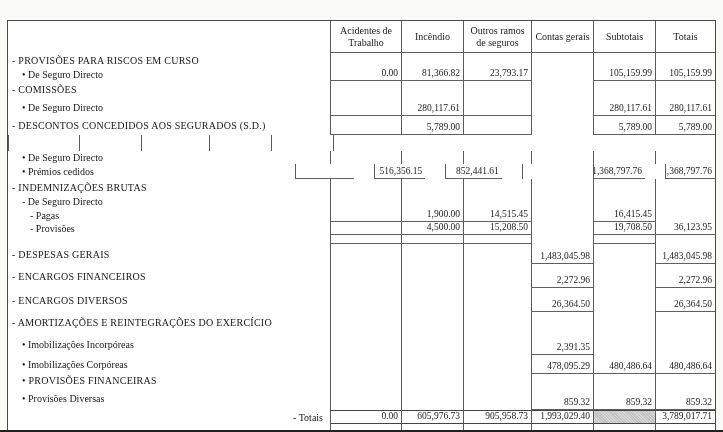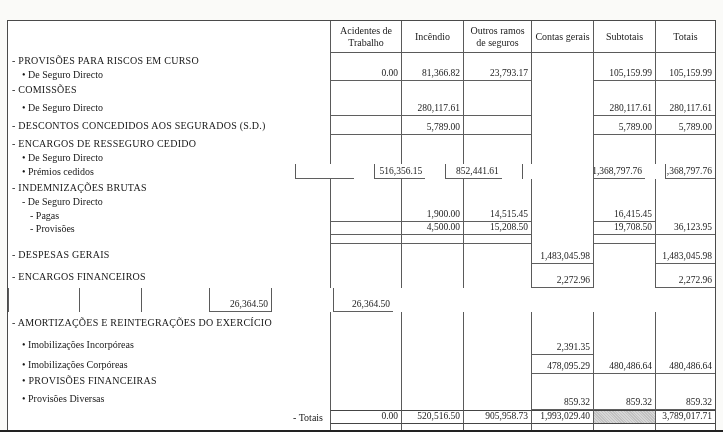--- a/index.html
+++ b/index.html
@@ -125,21 +125,20 @@
         <div class="row section" style="height: 19px;">
           <div class="cell label ind0">- DESCONTOS CONCEDIDOS AOS SEGURADOS (S.D.)</div>
           <div class="cell val c0 rule"></div>
           <div class="cell val c1 rule">5,789.00</div>
           <div class="cell val c2 rule"></div>
           <div class="cell val c3"></div>
           <div class="cell val c4 rule">5,789.00</div>
           <div class="cell val c5 rule">5,789.00</div>
         </div>
         <div class="row section" style="height: 16px;">
-          <div class="cell label ind0">- ENCARGOS DE RESSEGURO CEDIDO</div>
           <div class="cell val c0"></div>
           <div class="cell val c1"></div>
           <div class="cell val c2"></div>
           <div class="cell val c3"></div>
           <div class="cell val c4"></div>
           <div class="cell val c5"></div>
         </div>
         <div class="row item" style="height: 13px;">
           <div class="cell label ind1">• De Seguro Directo</div>
           <div class="cell val c0"></div>
@@ -215,20 +214,21 @@
         <div class="row section" style="height: 24px;">
           <div class="cell label ind0">- ENCARGOS FINANCEIROS</div>
           <div class="cell val c0"></div>
           <div class="cell val c1"></div>
           <div class="cell val c2"></div>
           <div class="cell val c3 rule">2,272.96</div>
           <div class="cell val c4"></div>
           <div class="cell val c5 rule">2,272.96</div>
         </div>
         <div class="row section" style="height: 24px;">
+          <div class="cell label ind0">- ENCARGOS DIVERSOS</div>
           <div class="cell val c0"></div>
           <div class="cell val c1"></div>
           <div class="cell val c2"></div>
           <div class="cell val c3 rule">26,364.50</div>
           <div class="cell val c4"></div>
           <div class="cell val c5 rule">26,364.50</div>
         </div>
         <div class="row section" style="height: 21px;">
           <div class="cell label ind0">- AMORTIZAÇÕES E REINTEGRAÇÕES DO EXERCÍCIO</div>
           <div class="cell val c0"></div>
@@ -270,21 +270,21 @@
           <div class="cell val c0"></div>
           <div class="cell val c1"></div>
           <div class="cell val c2"></div>
           <div class="cell val c3 rule">859.32</div>
           <div class="cell val c4 rule">859.32</div>
           <div class="cell val c5 rule">859.32</div>
         </div>
         <div class="row totals" style="height: 14px;">
           <div class="cell label ind0">- Totais</div>
           <div class="cell val c0">0.00</div>
-          <div class="cell val c1">520,516.50</div>
+          <div class="cell val c1">605,976.73</div>
           <div class="cell val c2">905,958.73</div>
           <div class="cell val c3">1,993,029.40</div>
           <div class="cell val c4 shaded"></div>
           <div class="cell val c5">3,789,017.71</div>
         </div>
         <div class="row spacer" style="height: 6px;">
           <div class="cell label ind0"></div>
           <div class="cell val c0"></div>
           <div class="cell val c1"></div>
           <div class="cell val c2"></div>

